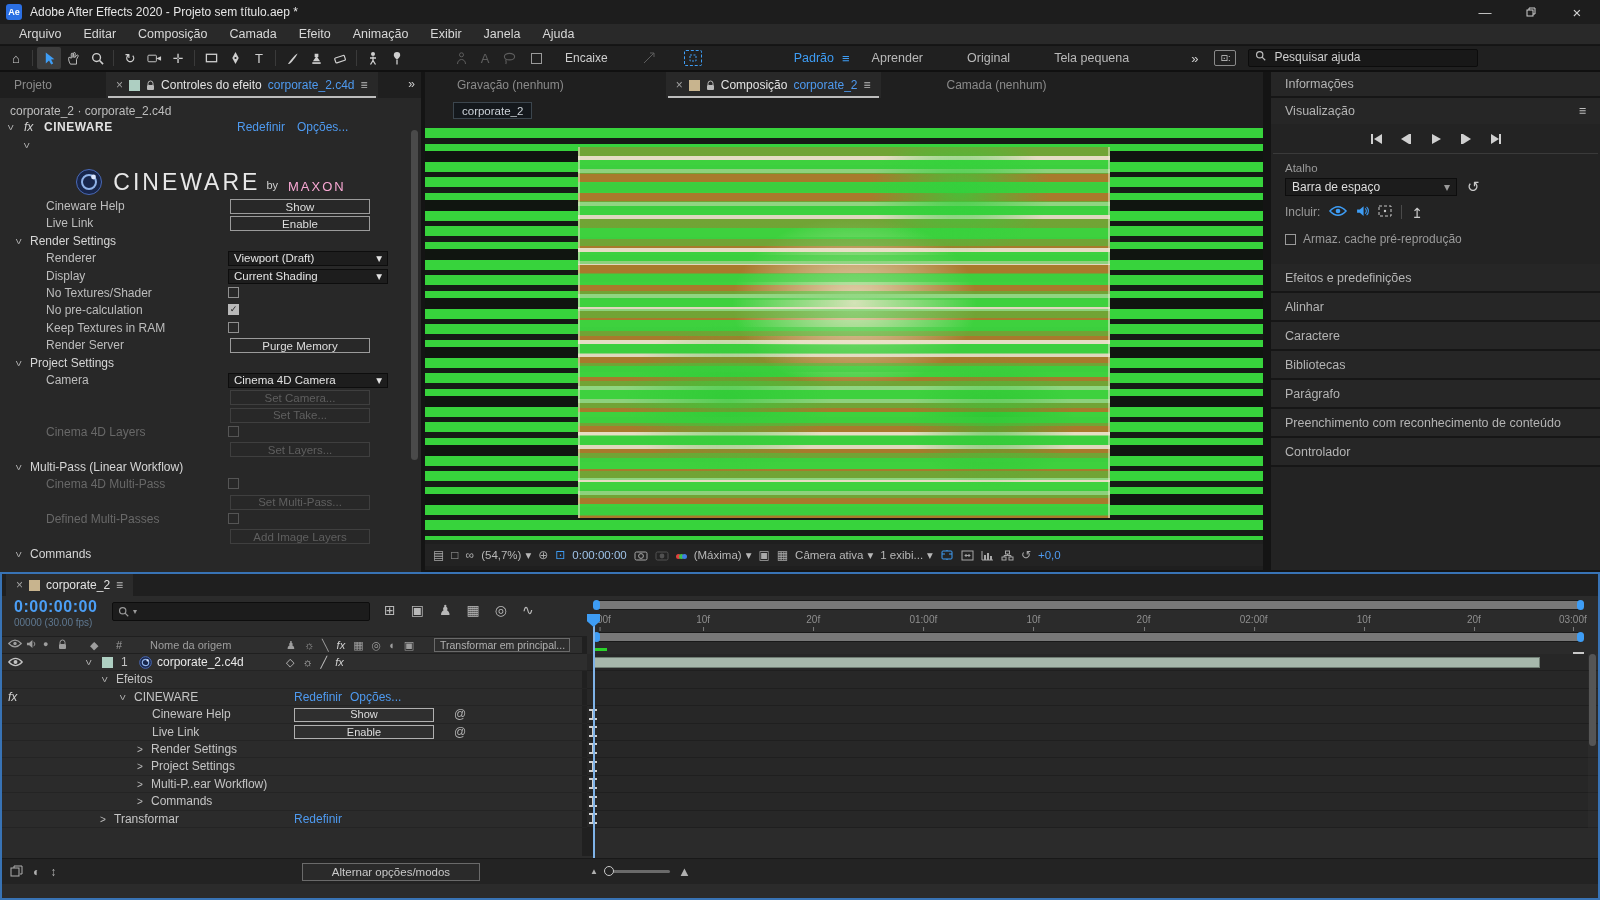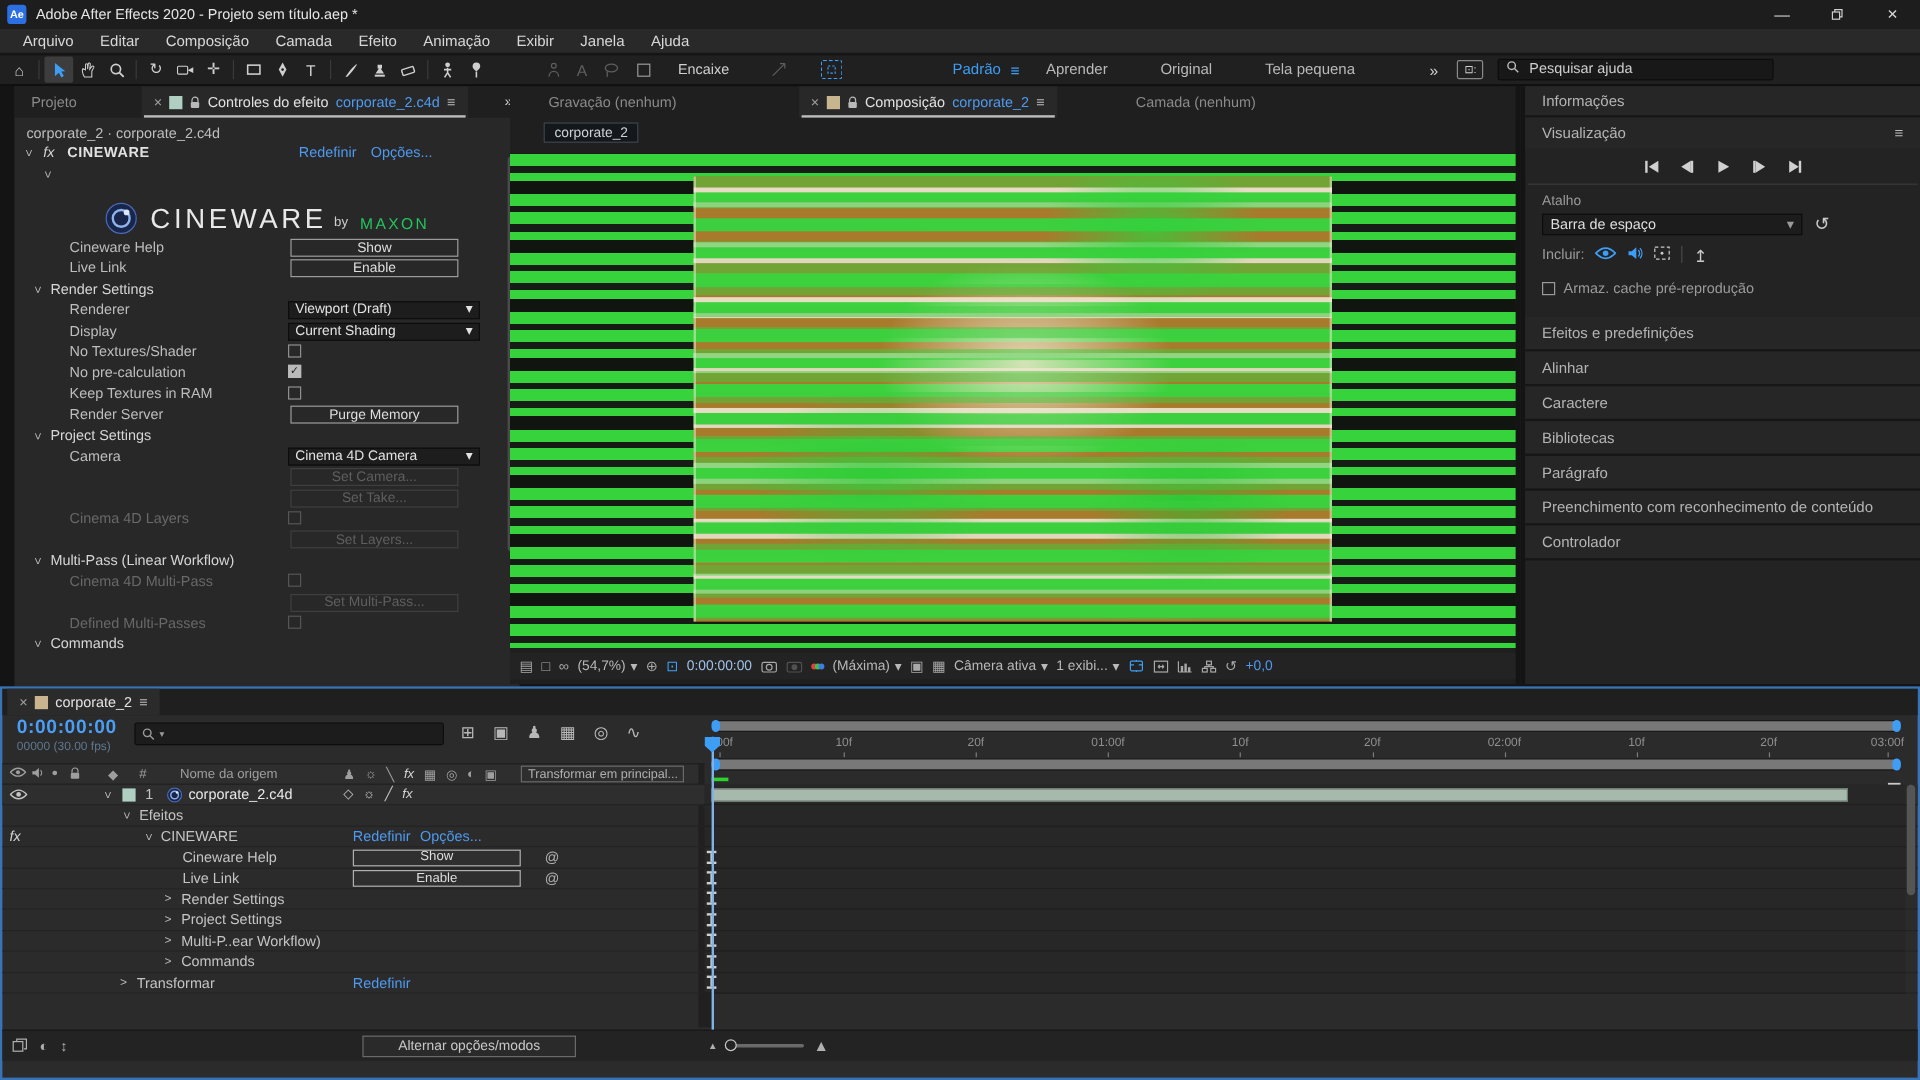--- a/index.html
+++ b/index.html
@@ -41,30 +41,30 @@
   .tabstrip{position:absolute;left:0;top:0;right:0;height:26px;background:#1f1f1f;display:flex;align-items:center}
   .tab-dim{color:#8a8a8a;font-size:12px;padding:0 14px}
   .tab-active{height:26px;display:flex;align-items:center;gap:6px;padding:0 10px;background:#282828;position:relative}
   .tab-active .under{position:absolute;left:2px;right:2px;bottom:0;height:2px;background:#bdbdbd}
   .swatch{width:11px;height:11px;display:inline-block}
   .linkblue{color:#4e9af0}
   .hamb{color:#bdbdbd}
   .closex{color:#a0a0a0;font-size:12px}
 
   
-  #left-panel{position:absolute;left:12px;top:0;width:421px;height:528px;background:#282828}
+  #left-panel{position:absolute;left:0;top:0;width:421px;height:528px;background:#282828}
   #lp-chev{position:absolute;right:8px;top:5px;color:#cfcfcf;letter-spacing:-2px}
   #lp-breadcrumb{position:absolute;left:10px;top:32px;color:#bdbdbd;font-size:12px}
   #fx-header{position:absolute;left:0;top:48px;right:0;height:18px}
   #fx-header .twirl{left:8px}
   #fx-subchev{position:absolute;left:24px;top:68px;color:#bdbdbd}
   #cw-logo{position:absolute;left:0;top:88px;right:0;height:44px;display:flex;align-items:center;justify-content:center;gap:10px}
   #cw-logo .brand{color:#e8e8e8;font-size:23px;letter-spacing:3px;font-weight:400}
   #cw-logo .by{color:#cfcfcf;font-size:11px;margin:6px 0 0 -4px}
-  #cw-logo .maker{color:#22c55e;font-size:13px;letter-spacing:2px;margin-top:8px}
+  #cw-logo .maker{color:#f9a8d4;font-size:13px;letter-spacing:2px;margin-top:8px}
   #fx-rows{position:absolute;left:0;top:126px;right:0}
   .erow{position:relative;height:17.4px;line-height:17px;font-size:12px;color:#bdbdbd}
   .erow .lab{position:absolute;left:46px;white-space:nowrap}
   .erow.grp .lab{left:30px;color:#d6d6d6}
   .erow .twirl{position:absolute;left:16px}
   .erow .ctl{position:absolute;left:228px;width:162px;height:15px;top:1px}
   .ebtn{width:140px;height:15px;border:1px solid #9b9b9b;color:#dedede;background:transparent;font-size:11.5px;display:flex;align-items:center;justify-content:center;margin-left:2px}
   .edrop{width:160px;height:15px;background:#1d1d1d;border:1px solid #0d0d0d;color:#e3e3e3;font-size:11.5px;display:flex;align-items:center;padding:0 5px;justify-content:space-between}
   .echk{width:11px;height:11px;border:1px solid #8f8f8f;margin-top:1px;display:flex;align-items:center;justify-content:center;font-size:9px;color:#1d1d1d}
   .echk.on{background:#b9b9b9;border-color:#b9b9b9}
@@ -94,21 +94,21 @@
   .vdrop{display:inline-flex;align-items:center;gap:4px;color:#b8b8b8}
   #v-timecode{color:#9fc3e8}
   .rgbdots i{display:inline-block;width:5px;height:5px;border-radius:50%}
 
   
   #right-panel{position:absolute;left:1267px;top:0;width:333px;height:498px;background:#232323;border-left:4px solid #141414}
   .rp-head{height:26px;display:flex;align-items:center;padding:0 14px;color:#b4b4b4;font-size:12.5px;background:#262626;border-bottom:2px solid #161616;justify-content:space-between}
   #transport{height:30px;display:flex;align-items:center;justify-content:center;gap:16px;color:#d0d0d0;border-bottom:1px solid #3a3a3a;margin:0 2px}
   #atalho-lab{color:#9a9a9a;font-size:11.5px;padding:8px 14px 2px}
   #shortcut-row{display:flex;align-items:center;gap:10px;padding:2px 14px}
-  #shortcut-dd{width:217px;height:18px;background:#1c1c1c;border:1px solid #0d0d0d;display:flex;align-items:center;justify-content:space-between;padding:0 6px;color:#dedede;font-size:12px}
+  #shortcut-dd{width:172px;height:18px;background:#1c1c1c;border:1px solid #0d0d0d;display:flex;align-items:center;justify-content:space-between;padding:0 6px;color:#dedede;font-size:12px}
   #include-row{display:flex;gap:9px;padding:7px 14px;color:#9a9a9a}
   .inc-sep{width:1px;height:14px;background:#4a4a4a}
   #cache-row{display:flex;align-items:center;gap:7px;padding:4px 14px;color:#9a9a9a}
   #right-collapsed{position:absolute;left:0;top:192px;right:0}
   .rc-item{height:29px;display:flex;align-items:center;padding:0 14px;color:#b4b4b4;font-size:12.5px;background:#262626;border-bottom:2px solid #161616}
 
   
   #timeline{position:absolute;left:0;top:572px;width:1600px;height:328px;background:#2b2b2b;border:2px solid #3873b5}
   #tl-tabstrip{position:absolute;left:0;top:0;right:0;height:22px;background:#1f1f1f}
   #tl-tab{position:absolute;left:4px;top:0;height:22px;display:flex;align-items:center;gap:6px;padding:0 10px;background:#2b2b2b;color:#e2e2e2}
@@ -460,20 +460,26 @@
             <span class="ctl">
               <button class="ebtn">Set Multi-Pass...</button>
             </span>
           </div>
           <div class="erow dis">
             <span class="lab">Defined Multi-Passes</span>
             <span class="ctl">
               <span class="echk"></span>
             </span>
           </div>
+          <div class="erow dis">
+            <span class="lab"></span>
+            <span class="ctl">
+              <button class="ebtn">Add Image Layers</button>
+            </span>
+          </div>
           <div class="erow grp">
             <span class="twirl open" style="position: absolute; left: 16px;">&gt;</span>
             <span class="lab">Commands</span>
           </div>
         </div>
       <div id="lp-scroll"></div>
     </div>
 
     <div id="center-panel">
       <div class="tabstrip">

